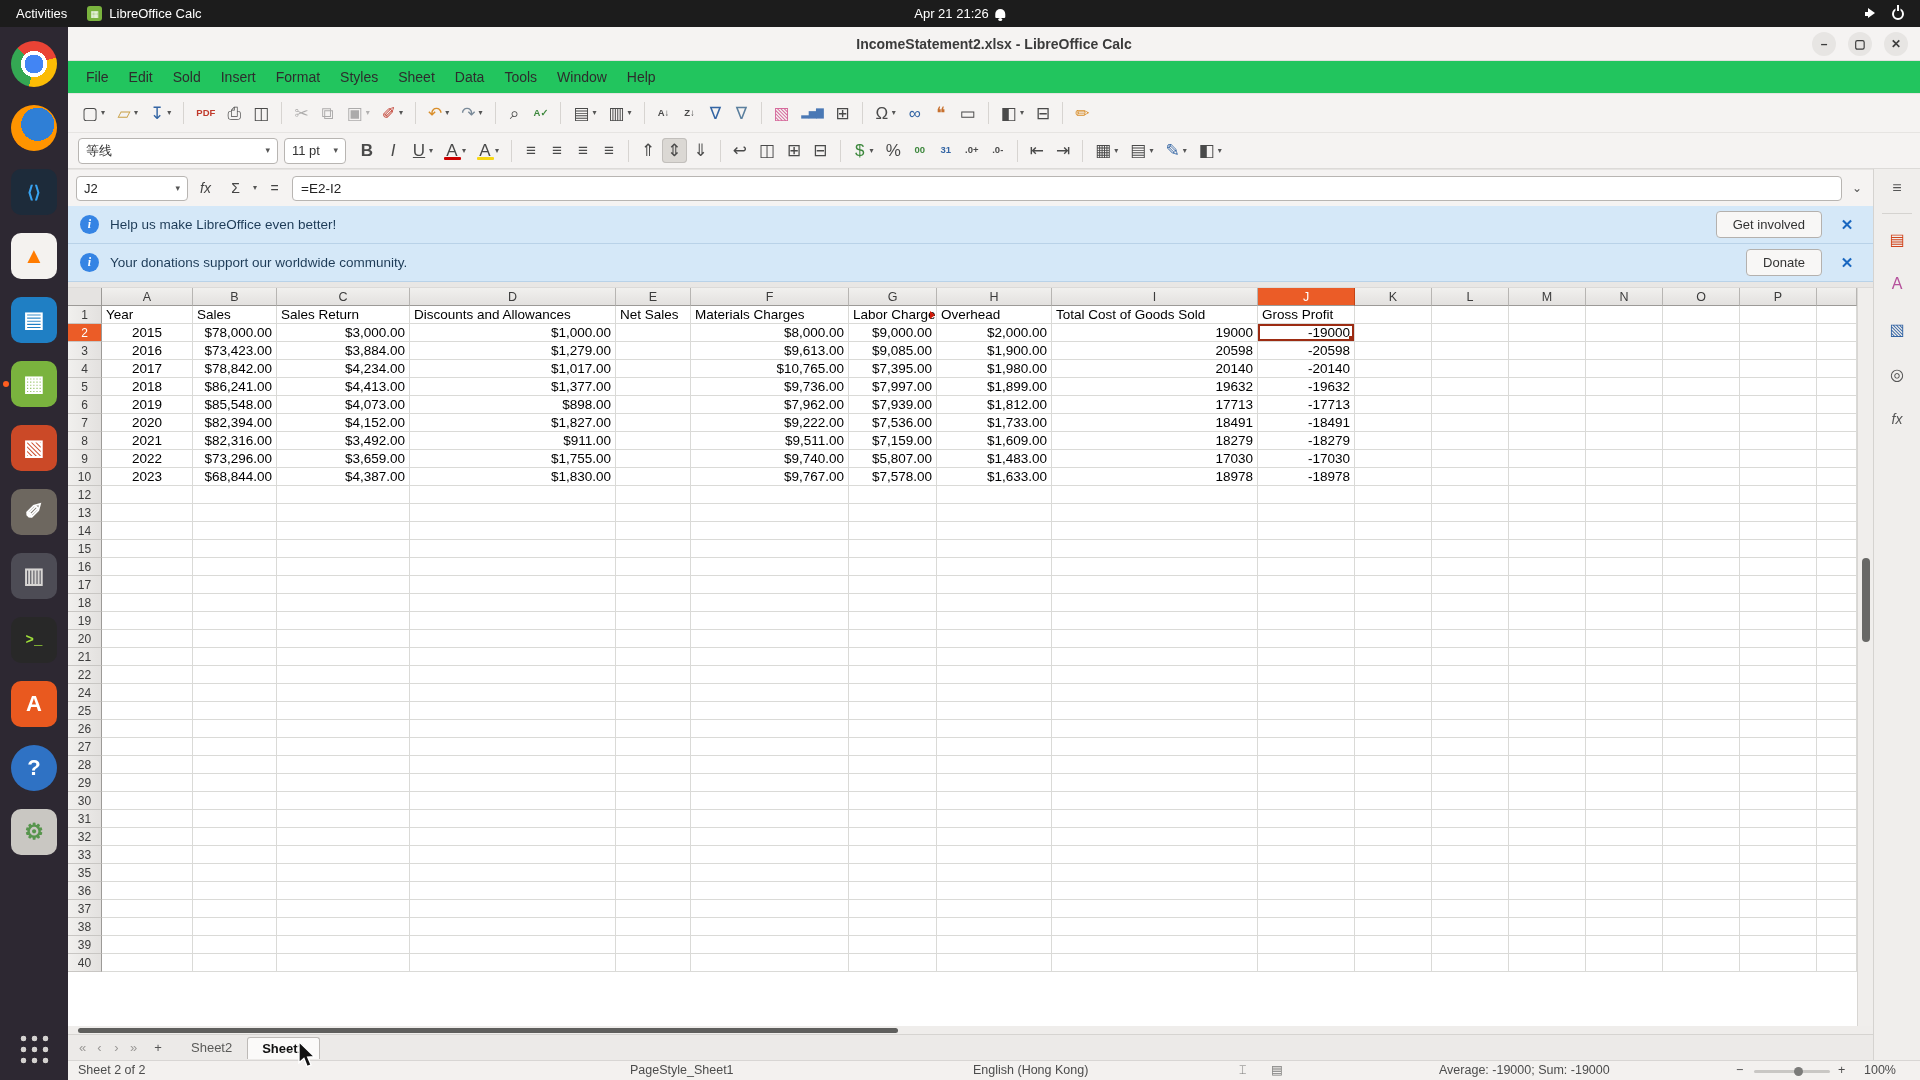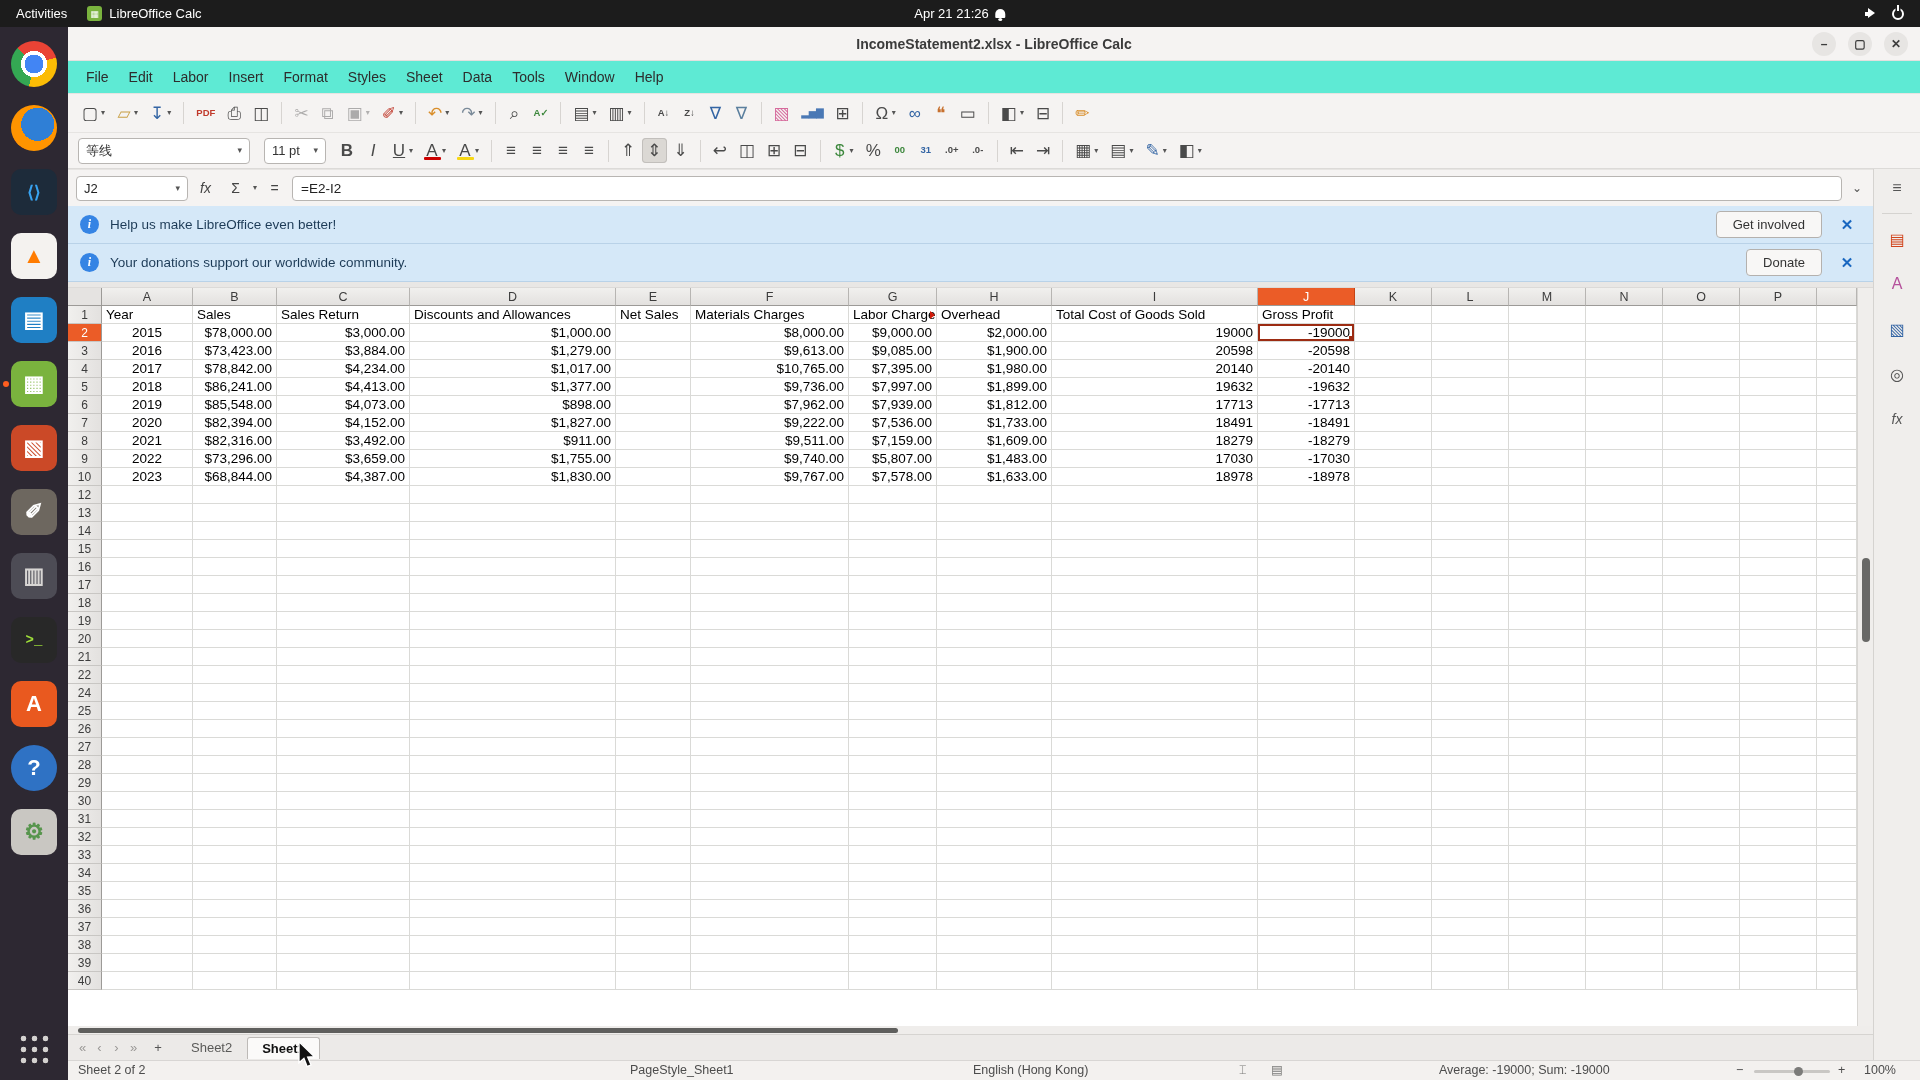--- a/index.html
+++ b/index.html
@@ -52,38 +52,38 @@
   
   .main{position:absolute;left:68px;top:27px;width:1852px;height:1053px;display:flex;flex-direction:column;background:#f4f2f0}
   .rrow{margin-right:47px}
 
   .titlebar{height:34px;position:relative;display:flex;align-items:center;justify-content:center;
     background:#f5f3f2;border-bottom:1px solid #e2e0de;font-size:14px;font-weight:bold;color:#3b3b3b}
   .win-controls{position:absolute;right:12px;top:5px;display:flex;gap:12px}
   .win-btn{width:24px;height:24px;border-radius:50%;background:#e7e5e3;color:#3d3d3d;font-size:12px;
     display:flex;align-items:center;justify-content:center}
 
-  .menubar{height:32px;display:flex;align-items:center;padding-left:8px;background:#5eead4;font-size:14px;color:#2d2d2d}
+  .menubar{height:32px;display:flex;align-items:center;padding-left:8px;background:#22c55e;font-size:14px;color:#2d2d2d}
   .menu-item{padding:5px 10px;border-radius:4px}
 
   .toolbar{display:flex;align-items:center;padding-left:8px;background:#f5f3f2}
   #tb-standard{height:39px;border-top:1px solid #e6e4e2}
   .tb-format{height:37px;border-top:1px solid #e6e4e2;border-bottom:1px solid #dcdad8}
   .tb-btn{position:relative;display:flex;align-items:center;gap:3px;padding:4px 5px;margin:0 1px;border-radius:4px;color:#4a4a4a}
   .tb-btn.active{background:#dbd8d4;box-shadow:inset 0 0 0 1px #c2bfbc}
   .tb-btn.dim{opacity:.42}
   .tb-glyph{font-size:17px;line-height:1;min-width:14px;text-align:center}
   .tb-glyph.sm{font-size:9.5px;font-weight:bold;letter-spacing:0;line-height:1.1}
   .dd{font-size:8px;color:#555;line-height:1}
   .tb-sep{width:1px;height:22px;background:#d7d4d1;margin:0 6px}
   .color-bar{position:absolute;left:4px;right:10px;bottom:3px;height:3px;border-radius:1px}
   .combo{height:26px;background:#fff;border:1px solid #b8b5b2;border-radius:4px;display:flex;align-items:center;
     padding:0 7px;font-size:13px;color:#333;gap:6px}
   .combo .dd{margin-left:auto;font-size:9px}
-  #font-name-combo{width:172px;margin:0 14px 0 2px}
+  #font-name-combo{width:200px;margin:0 6px 0 2px}
   #font-size-combo{width:62px;margin-right:8px}
 
   .formulabar{height:37px;display:flex;align-items:center;gap:5px;background:#f5f3f2;border-top:1px solid #e6e4e2;padding:0 6px 0 8px}
   .namebox{width:112px;height:25px;background:#fff;border:1px solid #b8b5b2;border-radius:4px;
     display:flex;align-items:center;padding:0 7px;font-size:13px;color:#222;gap:6px}
   .namebox .dd{margin-left:auto;font-size:9px}
   .fb-btn{width:25px;height:25px;display:flex;align-items:center;justify-content:center;font-size:14px;color:#444;border-radius:4px}
   .fb-input{flex:1;height:25px;background:#fff;border:1px solid #b8b5b2;border-radius:4px;
     display:flex;align-items:center;padding:0 8px;font-size:13.5px;color:#222}
   .fb-expand{width:20px;text-align:center;color:#555;font-size:12px}
@@ -210,21 +210,21 @@
     <span class="win-controls">
       <span class="win-btn">–</span>
       <span class="win-btn">▢</span>
       <span class="win-btn">✕</span>
     </span>
   </div>
 
   <div class="menubar" id="menubar">
       <div class="menu-item">File</div>
       <div class="menu-item">Edit</div>
-      <div class="menu-item">Labor</div>
+      <div class="menu-item">Sold</div>
       <div class="menu-item">Insert</div>
       <div class="menu-item">Format</div>
       <div class="menu-item">Styles</div>
       <div class="menu-item">Sheet</div>
       <div class="menu-item">Data</div>
       <div class="menu-item">Tools</div>
       <div class="menu-item">Window</div>
       <div class="menu-item">Help</div>
     </div>
 
@@ -1088,40 +1088,20 @@
             <div class="cell num" style="width: 97px;"></div>
             <div class="cell num" style="width: 77px;"></div>
             <div class="cell num" style="width: 77px;"></div>
             <div class="cell num" style="width: 77px;"></div>
             <div class="cell num" style="width: 77px;"></div>
             <div class="cell num" style="width: 77px;"></div>
             <div class="cell num" style="width: 77px;"></div>
             <div class="cell stub"></div>
           </div>
           <div class="grid-row">
-            <div class="row-hdr">34</div>
-            <div class="cell num" style="width: 91px;"></div>
-            <div class="cell num" style="width: 84px;"></div>
-            <div class="cell num" style="width: 133px;"></div>
-            <div class="cell num" style="width: 206px;"></div>
-            <div class="cell num" style="width: 75px;"></div>
-            <div class="cell num" style="width: 158px;"></div>
-            <div class="cell num" style="width: 88px;"></div>
-            <div class="cell num" style="width: 115px;"></div>
-            <div class="cell num" style="width: 206px;"></div>
-            <div class="cell num" style="width: 97px;"></div>
-            <div class="cell num" style="width: 77px;"></div>
-            <div class="cell num" style="width: 77px;"></div>
-            <div class="cell num" style="width: 77px;"></div>
-            <div class="cell num" style="width: 77px;"></div>
-            <div class="cell num" style="width: 77px;"></div>
-            <div class="cell num" style="width: 77px;"></div>
-            <div class="cell stub"></div>
-          </div>
-          <div class="grid-row">
             <div class="row-hdr">35</div>
             <div class="cell num" style="width: 91px;"></div>
             <div class="cell num" style="width: 84px;"></div>
             <div class="cell num" style="width: 133px;"></div>
             <div class="cell num" style="width: 206px;"></div>
             <div class="cell num" style="width: 75px;"></div>
             <div class="cell num" style="width: 158px;"></div>
             <div class="cell num" style="width: 88px;"></div>
             <div class="cell num" style="width: 115px;"></div>
             <div class="cell num" style="width: 206px;"></div>

